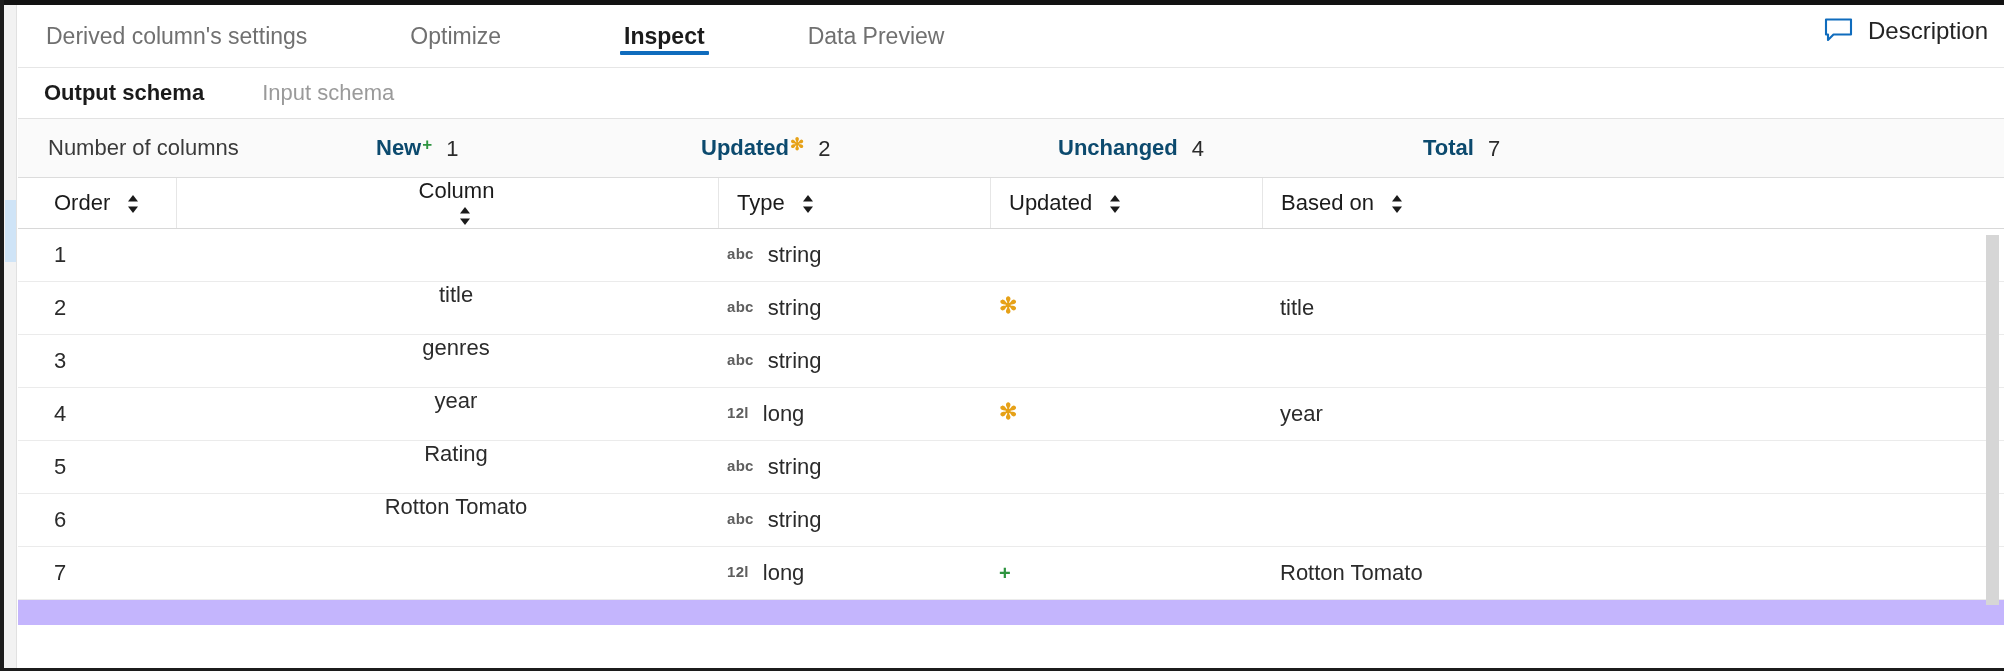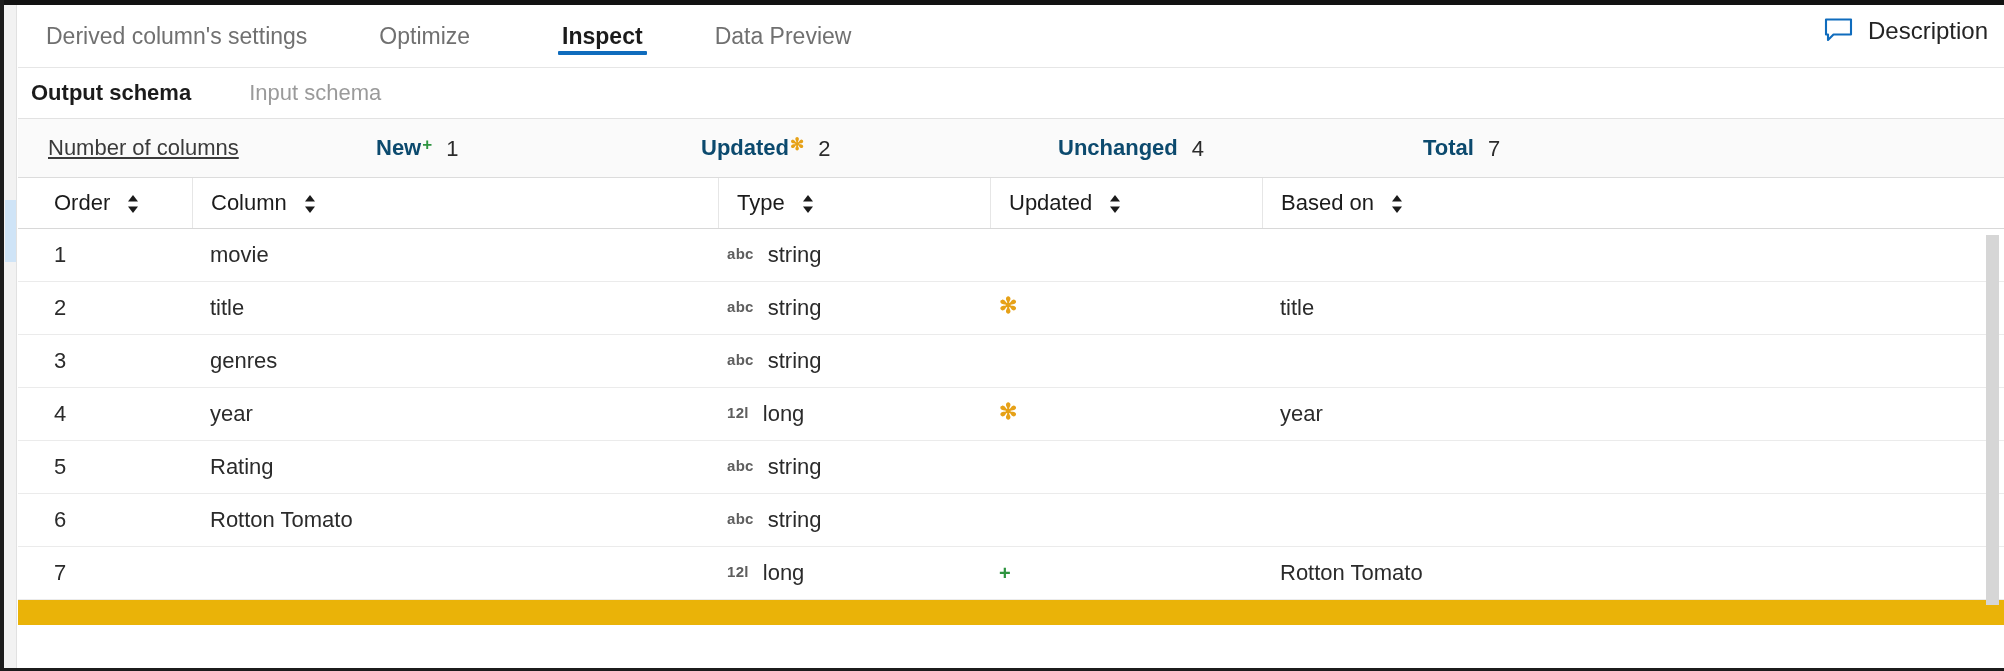--- a/index.html
+++ b/index.html
@@ -71,20 +71,21 @@
     height: 62px;
     border-bottom: 1px solid #e6e6e6;
     background: #ffffff;
   }
   .tabs {
     position: absolute;
     left: 0; top: 0;
     height: 62px;
     display: flex;
     align-items: flex-start;
+    gap: 31px;
   }
   .tab {
     position: relative;
     height: 62px;
     display: flex;
     align-items: center;
     font-size: 23px;
     color: #707070;
     padding: 0 4px;
     cursor: pointer;
@@ -119,21 +120,21 @@
     width: 30px;
     height: 26px;
   }
 
   
   .subtabs {
     position: relative;
     height: 50px;
     display: flex;
     align-items: center;
-    padding-left: 13px;
+    padding-left: 26px;
     border-bottom: 1px solid #e2e2e2;
     background: #ffffff;
   }
   .subtab {
     font-size: 22px;
     color: #9a9a9a;
     margin-right: 58px;
     cursor: pointer;
     white-space: nowrap;
   }
@@ -150,21 +151,20 @@
     border-bottom: 1px solid #dcdcdc;
   }
   .summary-label {
     position: absolute;
     left: 30px;
     top: 50%;
     transform: translateY(-50%);
     font-size: 22px;
     color: #3a3a3a;
     white-space: nowrap;
-    text-decoration: underline;
   }
   .stat {
     position: absolute;
     top: 50%;
     transform: translateY(-50%);
     display: flex;
     align-items: flex-start;
     white-space: nowrap;
   }
   .stat .stat-name {
@@ -190,21 +190,21 @@
   }
   .stat.s-new       { left: 358px; }
   .stat.s-updated   { left: 683px; }
   .stat.s-unchanged { left: 1040px; text-align: right; }
   .stat.s-total     { left: 1405px; }
 
   
   .table-wrap {
     position: relative;
     height: 447px;
-    background: #eab308;
+    background: #c4b5fd;
     overflow: hidden;
   }
   .thead {
     position: relative;
     height: 50px;
     border-bottom: 1px solid #d8d8d8;
     background: #ffffff;
   }
   .th {
     position: absolute;
@@ -271,21 +271,21 @@
   }
   .mark-plus {
     color: #2e9440;
     font-size: 20px;
     font-weight: 700;
     line-height: 1;
   }
 
   
   .c-order   { left: 18px;   width: 140px; }
-  .c-column  { left: 174px;  width: 542px; }
+  .c-column  { left: 158px;  width: 542px; flex-direction: column; }
   .c-type    { left: 700px;  width: 272px; }
   .c-updated { left: 972px;  width: 272px; }
   .c-based   { left: 1244px; width: 700px; }
 
   .cell.c-type    { padding-left: 9px; }
   .cell.c-updated { padding-left: 9px; }
 
   
   .vscroll-track {
     position: absolute;
@@ -416,21 +416,20 @@
             <span>Based on</span>
             <span class="sort-icon"><svg width="14" height="22" viewBox="0 0 14 22" xmlns="http://www.w3.org/2000/svg">
   <path d="M7 2 L12 8.6 L2 8.6 Z" fill="#1b1b1b"></path>
   <path d="M7 20 L12 13.4 L2 13.4 Z" fill="#1b1b1b"></path>
               </svg></span>
           </div>
         </div>
       <div id="rows-host">
           <div class="row">
             <div class="cell c-order">1</div>
-            <div class="cell c-column">movie</div>
             <div class="cell c-type type-cell">
               <span class="type-icon">abc</span>
               <span>string</span>
             </div>
             <div class="cell c-updated"></div>
             <div class="cell c-based"></div>
           </div>
           <div class="row">
             <div class="cell c-order">2</div>
             <div class="cell c-column">title</div>

